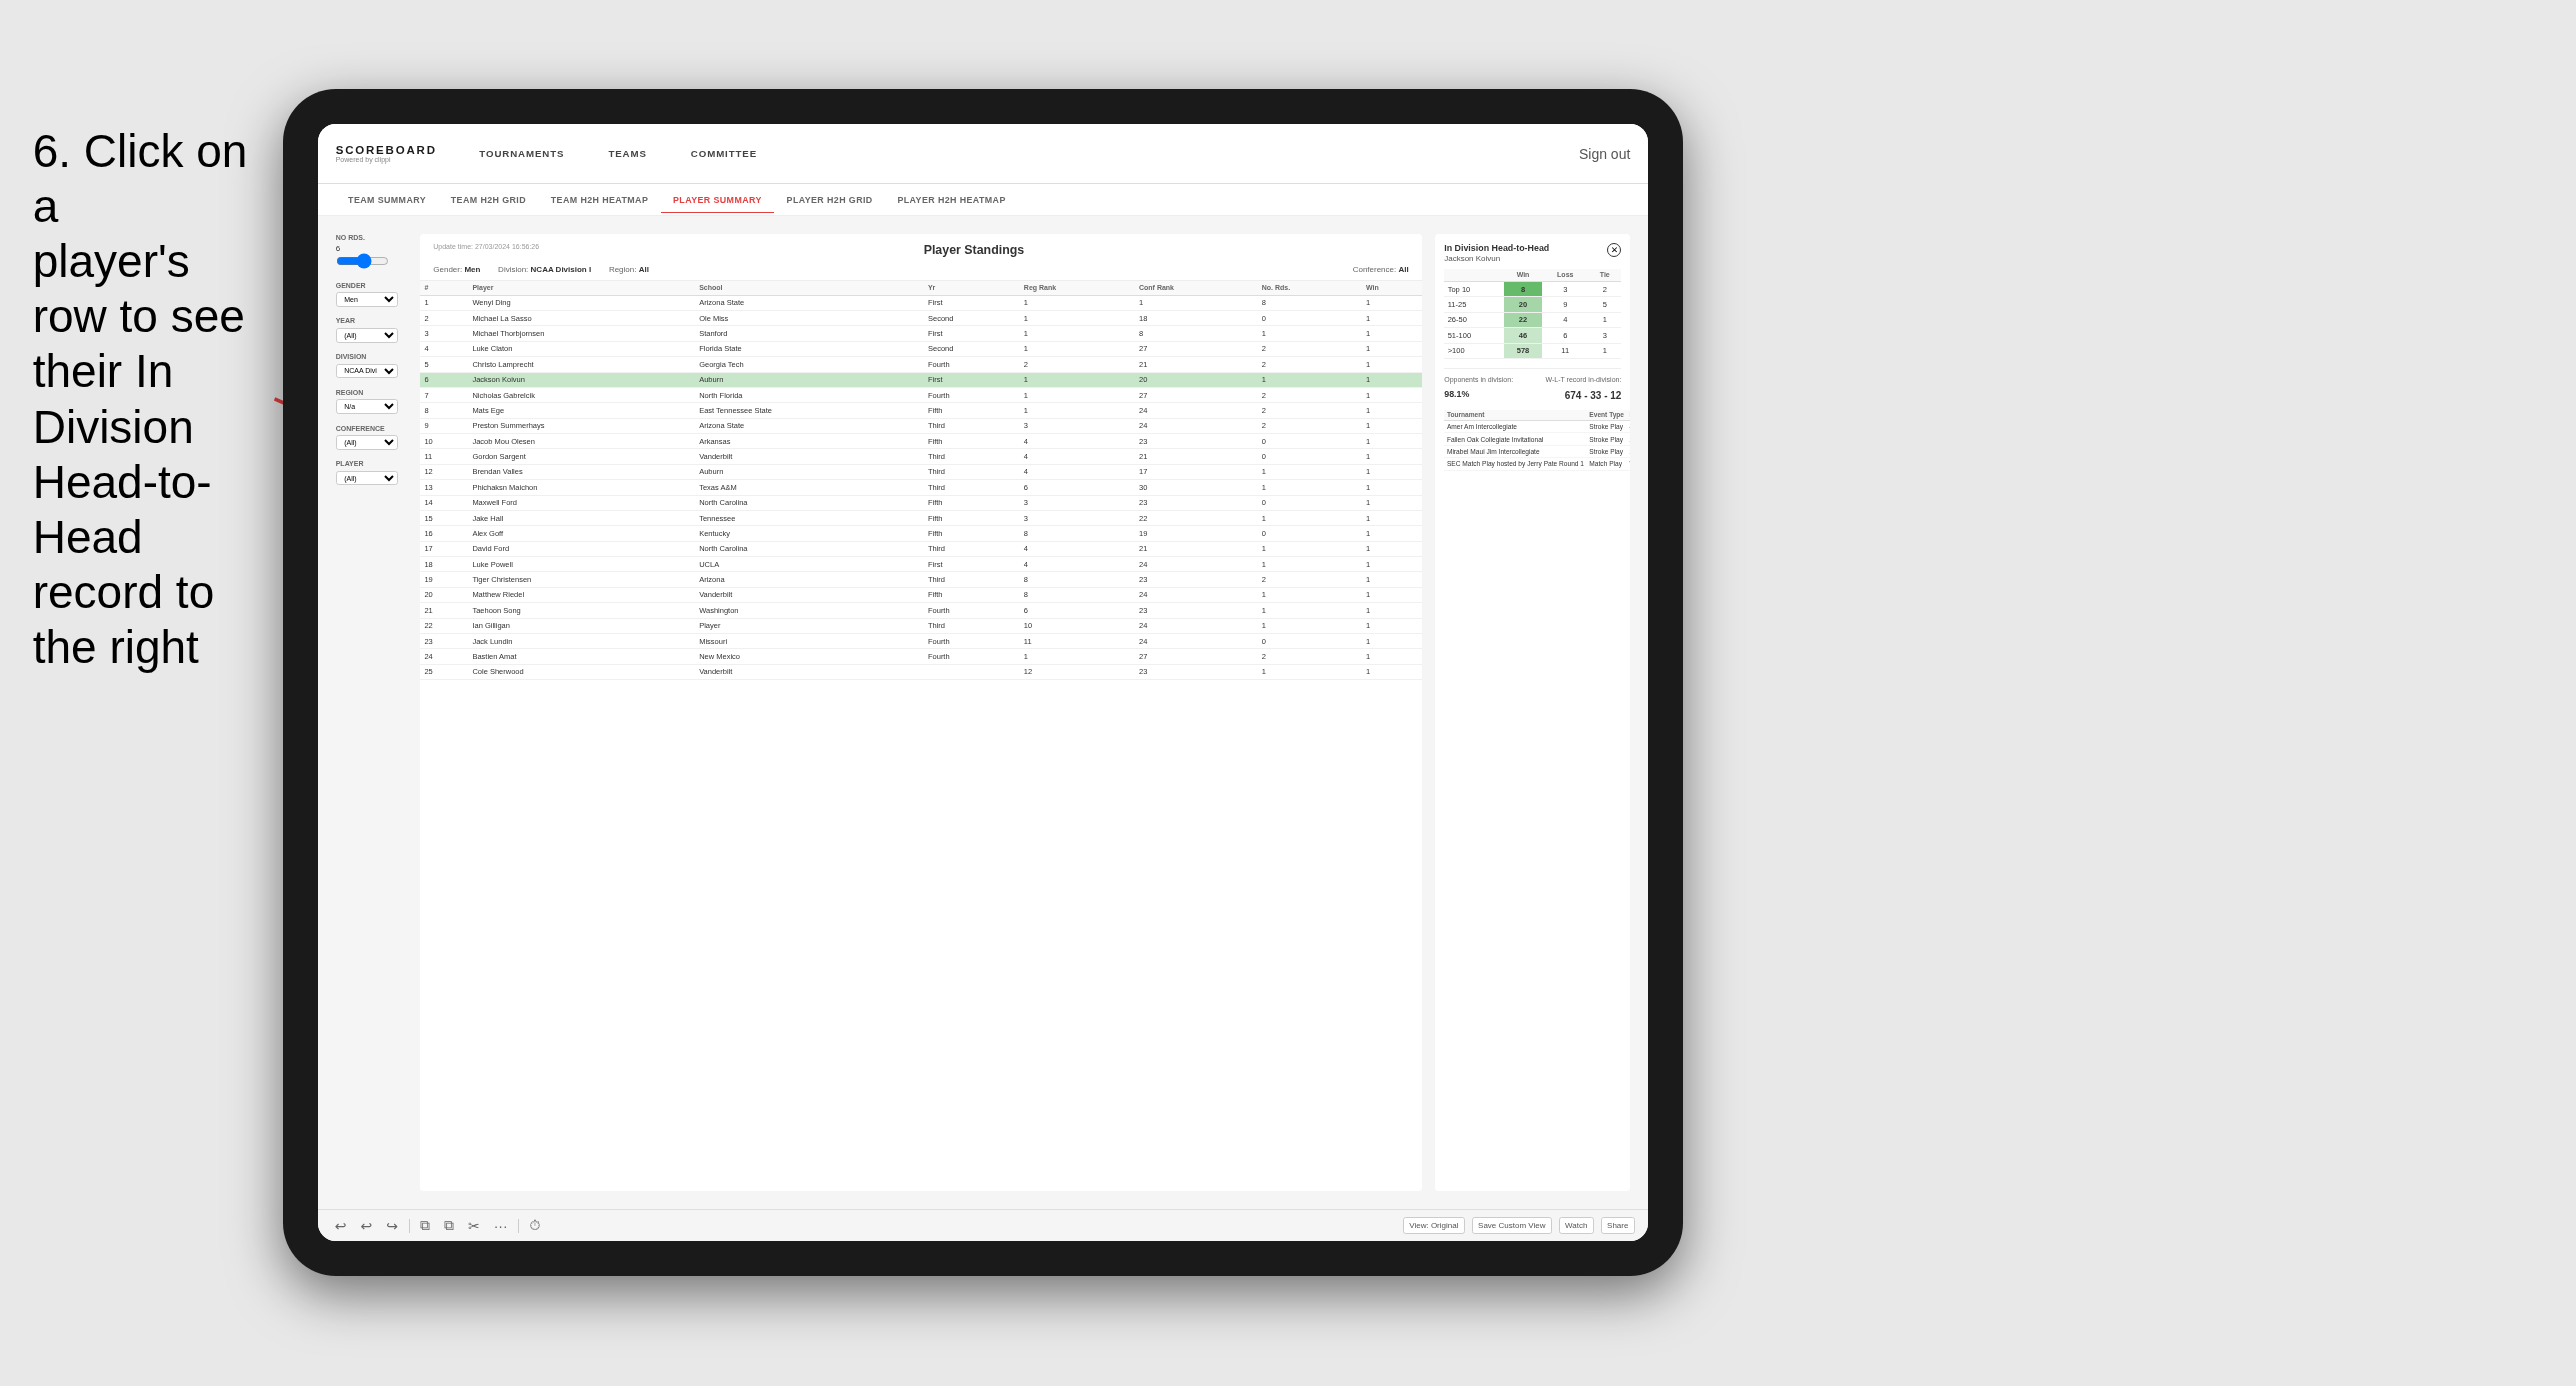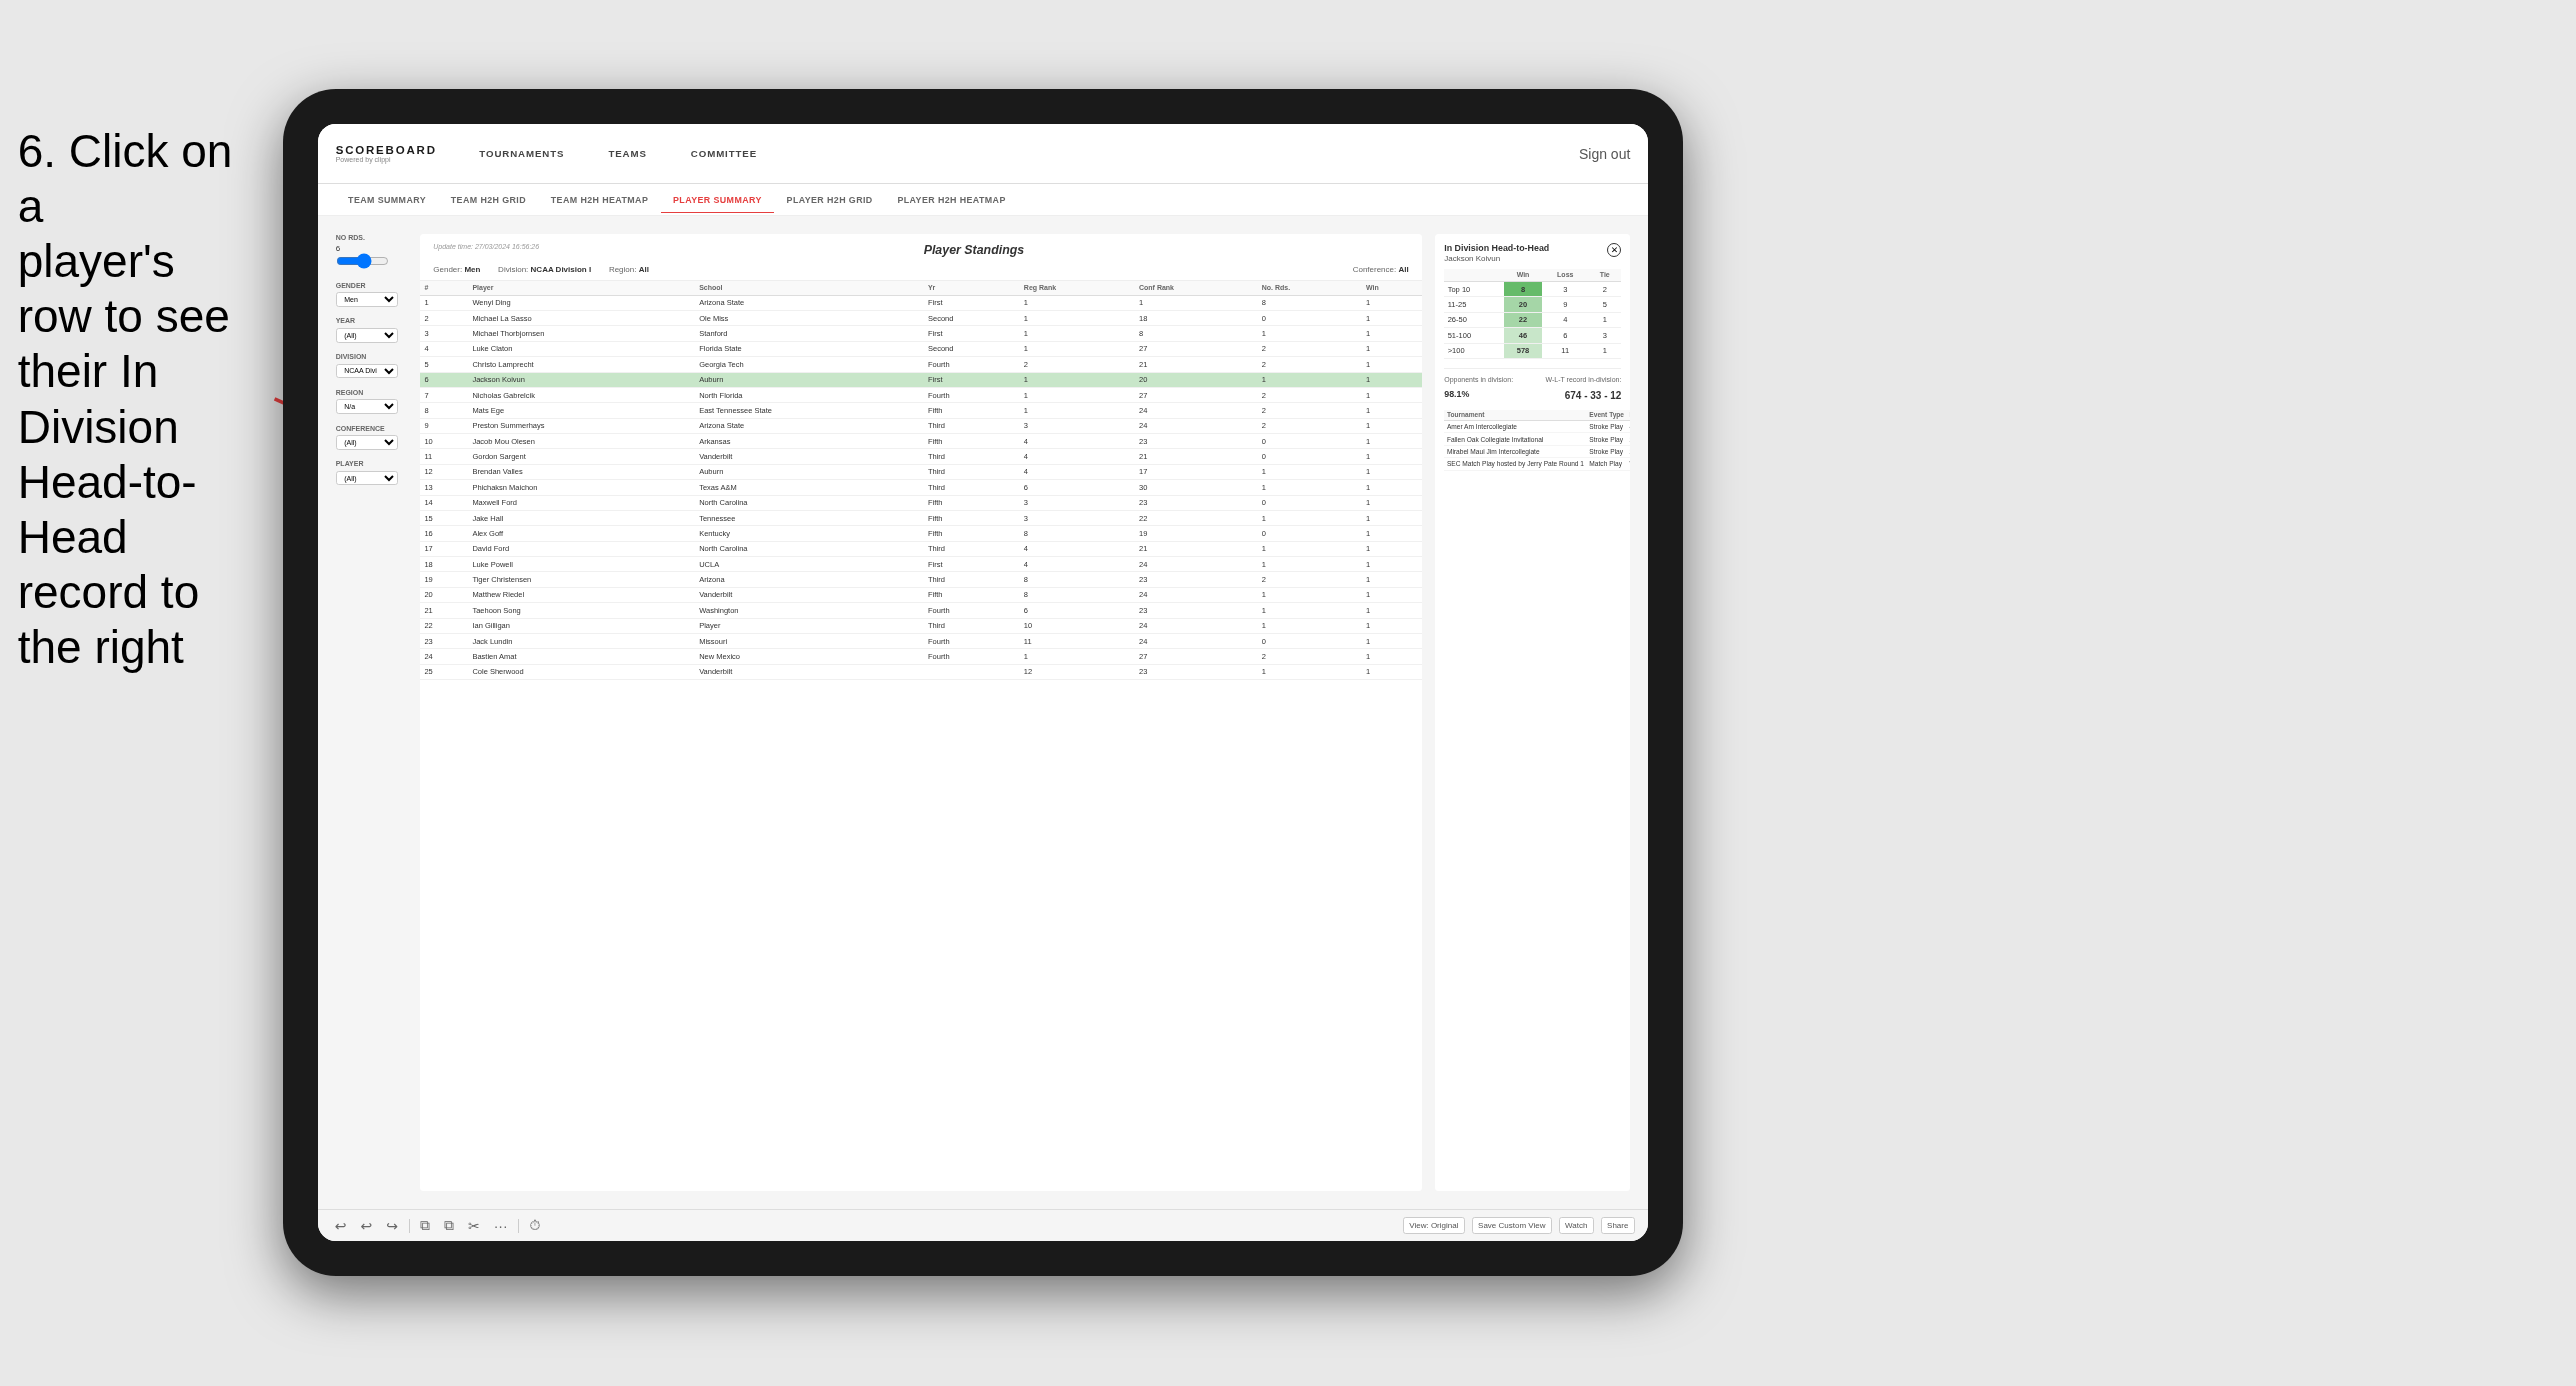--- a/index.html
+++ b/index.html
@@ -8,21 +8,21 @@
       font-family: Arial, sans-serif;
       width: 2576px;
       height: 1386px;
       position: relative;
       overflow: hidden;
     }
 
     
     .instruction-text {
       position: absolute;
-      left: 0;
+      left: 15px;
       top: 106px;
       width: 266px;
       font-size: 46px;
       font-weight: 400;
       line-height: 1.2;
       color: #000;
       padding: 17.7px;
     }
 
     
@@ -476,21 +476,21 @@
         <div class="filter-section">
           <div class="filter-label">Player</div>
           <select class="filter-select">
             <option>(All)</option>
           </select>
         </div>
       </div>
 
       <div class="center-panel">
         <div class="standings-header">
-          <div style="display:flex; justify-content:space-between; align-items:flex-start;font-style:italic;">
+          <div style="display:flex; justify-content:space-between; align-items:flex-start;">
             <div>
               <div class="update-time">
                 <span>Update time:</span>
                 <span>27/03/2024 16:56:26</span>
               </div>
             </div>
             <div class="standings-title">Player Standings</div>
             <div></div>
           </div>
           <div class="standings-filters">

